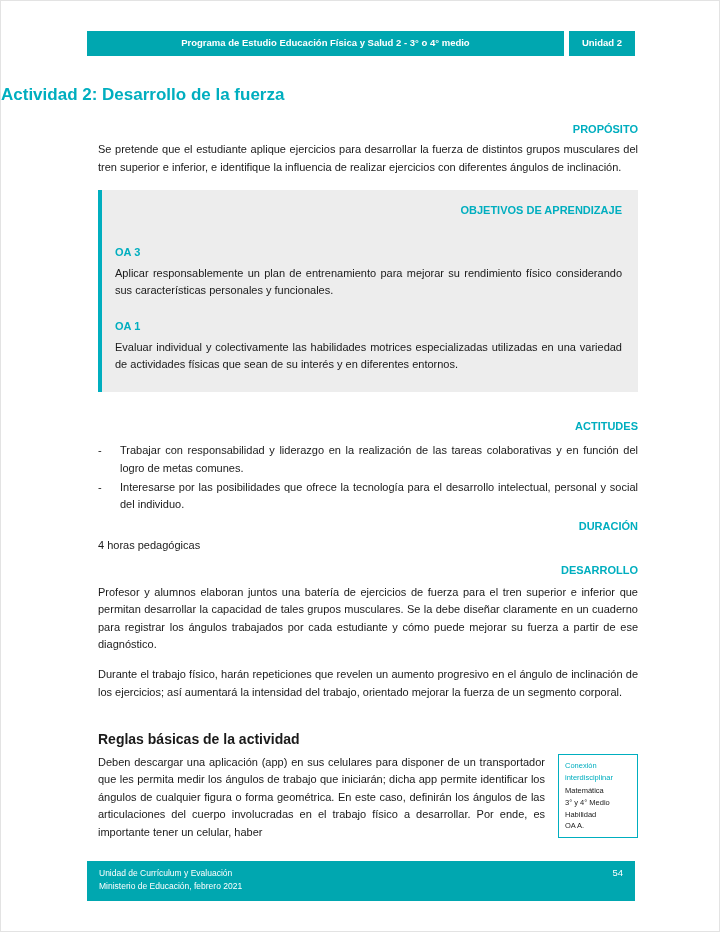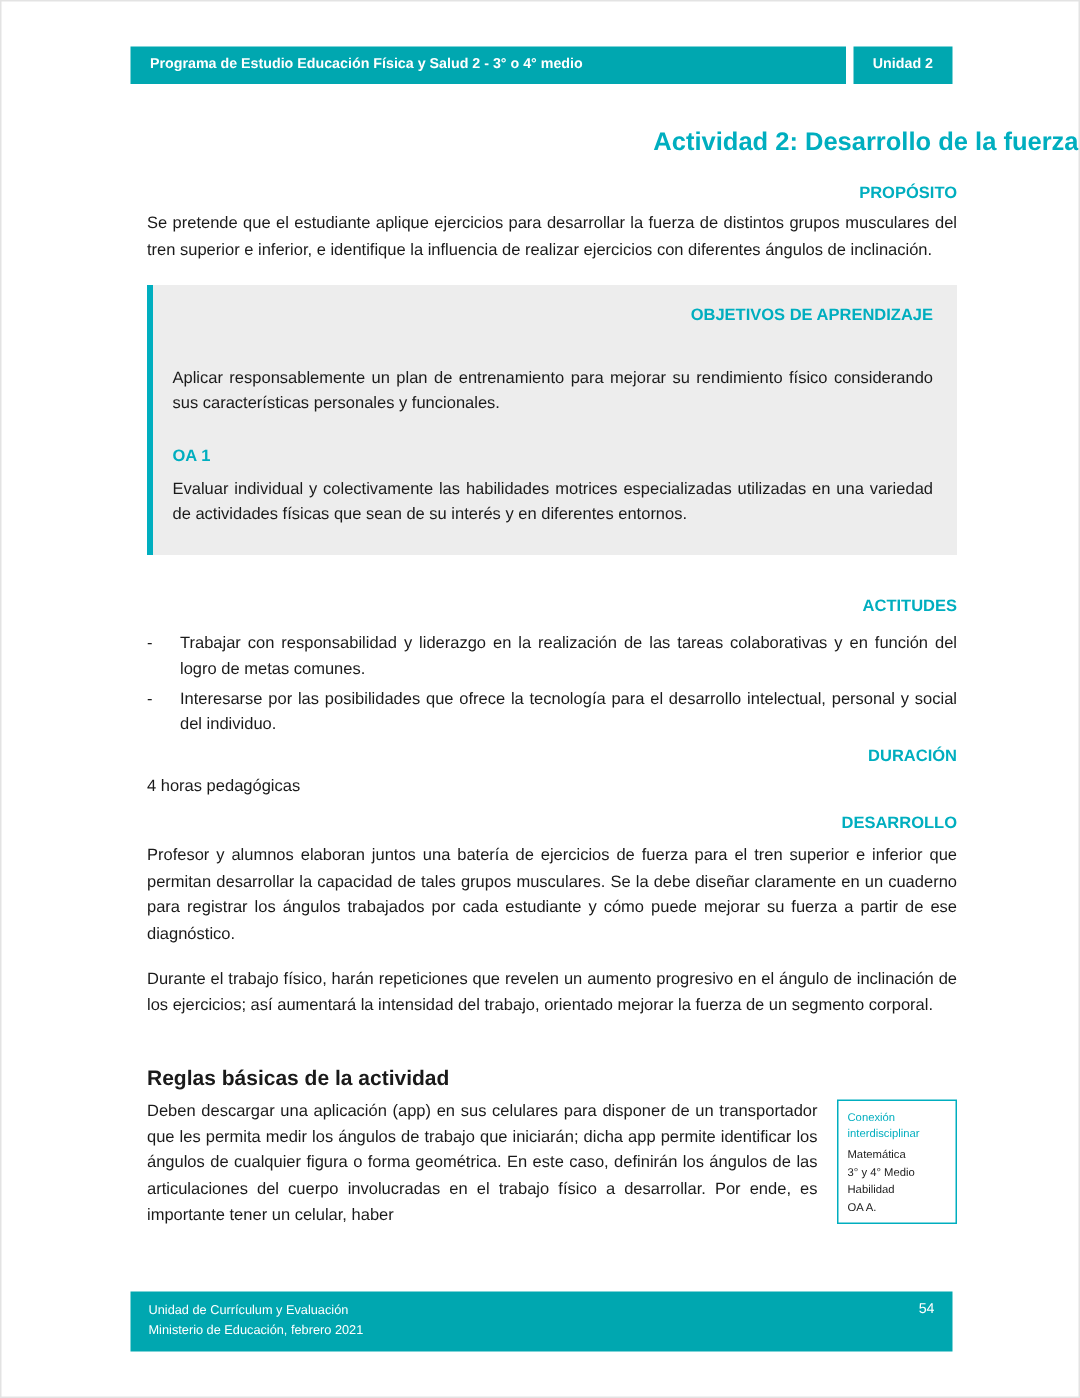--- a/index.html
+++ b/index.html
@@ -13,25 +13,25 @@
     width:720px;height:932px;
     background:#fff;
     border:1px solid #e3e3e3;
     box-sizing:border-box;
     font-family:"Liberation Sans", sans-serif;
     color:#1a1a1a;
     overflow:hidden;
   }
   
   .header{position:absolute;top:30px;left:86px;right:84px;display:flex;gap:5px;}
-  .hbar{background:var(--teal-bar);color:#fff;font-weight:bold;font-size:9.5px;line-height:1;box-sizing:border-box;}
+  .hbar{background:var(--teal-bar);color:#fff;font-weight:bold;font-size:9.5px;line-height:1;box-sizing:border-box;text-align:center;}
   .hbar-left{flex:1;padding:7px 13px 8px;}
   .hbar-right{padding:7px 13px 8px;white-space:nowrap;}
   
-  .title{position:absolute;top:84px;left:0;right:0;margin:0;text-align:right;
+  .title{position:absolute;top:84px;left:0;right:0;margin:0;text-align:left;
          font-size:17px;font-weight:bold;color:var(--teal);}
   
   .content{position:absolute;left:97px;top:120px;width:540px;
            font-size:11px;line-height:1.58;text-align:justify;}
   .content p{margin:0;}
   .sec-heading{color:var(--teal);font-weight:bold;font-size:11px;margin:0 0 3px;text-align:right;}
   .oa-box{margin-top:14px;background:var(--box-bg);border-left:4px solid var(--teal);
           padding:12px 16px 18px 13px;box-sizing:border-box;}
   .oa-box .sec-heading{margin-bottom:24px;}
   .oa-code{color:var(--teal);font-weight:bold;margin:0 0 4px;text-align:left;}
@@ -72,20 +72,21 @@
 
   <h1 class="title">Actividad 2: Desarrollo de la fuerza</h1>
 
   <div class="content">
 
     <div class="sec-heading">PROPÓSITO</div>
     <p>Se pretende que el estudiante aplique ejercicios para desarrollar la fuerza de distintos grupos musculares del tren superior e inferior, e identifique la influencia de realizar ejercicios con diferentes ángulos de inclinación.</p>
 
     <div class="oa-box">
       <div class="sec-heading">OBJETIVOS DE APRENDIZAJE</div>
+      <div class="oa-code">OA 3</div>
       <p>Aplicar responsablemente un plan de entrenamiento para mejorar su rendimiento físico considerando sus características personales y funcionales.</p>
       <div class="oa-code">OA 1</div>
       <p>Evaluar individual y colectivamente las habilidades motrices especializadas utilizadas en una variedad de actividades físicas que sean de su interés y en diferentes entornos.</p>
     </div>
 
     <div class="sec-heading h-actitudes">ACTITUDES</div>
     <div class="dash-item">
       <span class="dash">-</span>
       <span class="dash-text">Trabajar con responsabilidad y liderazgo en la realización de las tareas colaborativas y en función del logro de metas comunes.</span>
     </div>

